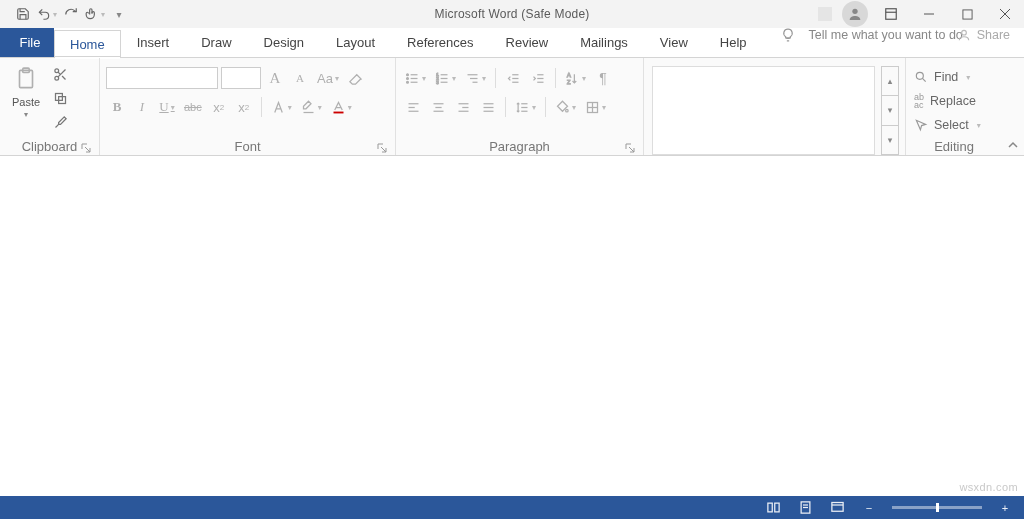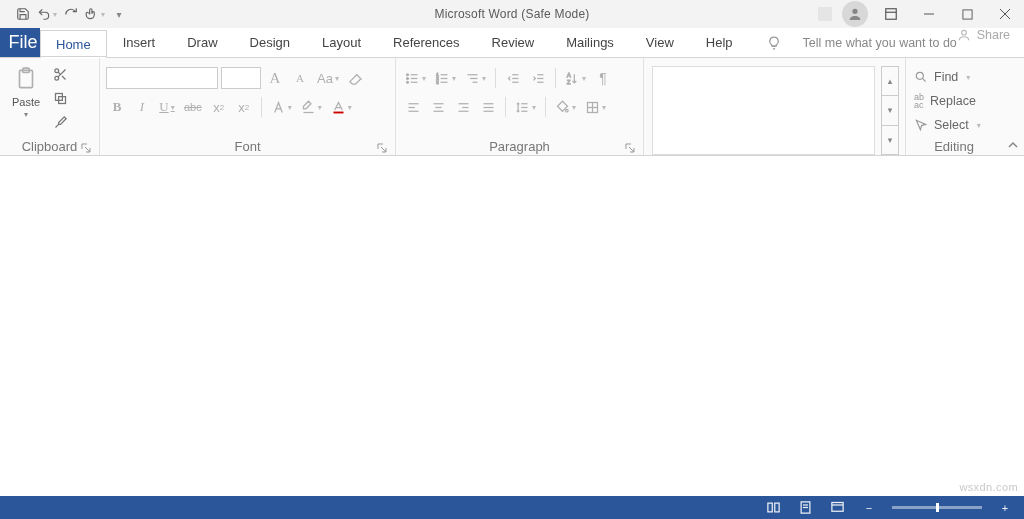--- a/index.html
+++ b/index.html
@@ -11,26 +11,26 @@
   .qat-btn { width: 22px; height: 22px; display: flex; align-items: center; justify-content: center; color: #666; cursor: pointer; }
   .qat-btn svg { width: 14px; height: 14px; }
   .title-text { position: absolute; left: 0; right: 0; text-align: center; pointer-events: none; color: #5a5a5a; font-size: 12px; letter-spacing: .2px;}
   .win-controls { position: absolute; right: 0; display: flex; align-items: center; height: 100%; }
   .win-btn { width: 38px; height: 100%; display: flex; align-items: center; justify-content: center; color: #555; cursor: pointer; }
   .acct { width: 26px; height: 26px; border-radius: 50%; background: #d8d8d8; display:flex;align-items:center;justify-content:center; margin: 0 4px; }
   .sq { width:14px; height:14px; background:#e5e5e5; margin-right:6px; }
   
   
   .tabs-row { height: 30px; background: #fff; border-bottom: 1px solid #d4d4d4; display: flex; align-items: stretch; font-size: 13px; position: relative;}
-  .file-tab { width: 40px; background: #2b579a; color: #fff; display: flex; align-items: center; justify-content: center; cursor: pointer; font-size: 18px; padding-left: 6px;}
+  .file-tab { width: 54px; background: #2b579a; color: #fff; display: flex; align-items: center; justify-content: center; cursor: pointer; font-size: 13px; padding-left: 6px;}
   .tab { padding: 0 16px; display: flex; align-items: center; color: #444; cursor: pointer; position: relative; }
   .tab.active { color: #2b579a; }
   .tab.active::after { content:""; position:absolute; left:0; right:0; bottom:-1px; height:2px; background:#fff; border-top:1px solid #d4d4d4;}
   .tab.active { border:1px solid #d4d4d4; border-bottom:none; background:#fff; margin-top:2px; height:28px; padding:0 15px;}
-  .tellme { display:flex; align-items:center; gap:22px; color:#888; margin-left:18px; font-size:12.5px;}
+  .tellme { display:flex; align-items:flex-start; gap:14px; color:#888; margin-left:18px; font-size:12.5px;}
   .share { position:absolute; right:14px; display:flex; align-items:center; gap:6px; color:#aaa; font-size:12.5px;}
   
   
   .ribbon { height: 98px; background: #fafafa; border-bottom: 1px solid #d4d4d4; display: flex; }
   .group { border-right: 1px solid #e1e1e1; display:flex; flex-direction:column; padding: 4px 6px 0 6px; position:relative;}
   .group-label { font-size: 13px; color: #777; text-align: center; padding: 2px 0 1px 0; margin-top:auto; position:relative;}
   .dlaunch { position:absolute; right:2px; bottom:2px; width:10px; height:10px; color:#999;}
   .gbody { display:flex; gap:4px; flex:1; }
   
   .clip-paste { width:40px; display:flex; flex-direction:column; align-items:center; justify-content:flex-start; gap:2px; padding-top:2px;}

